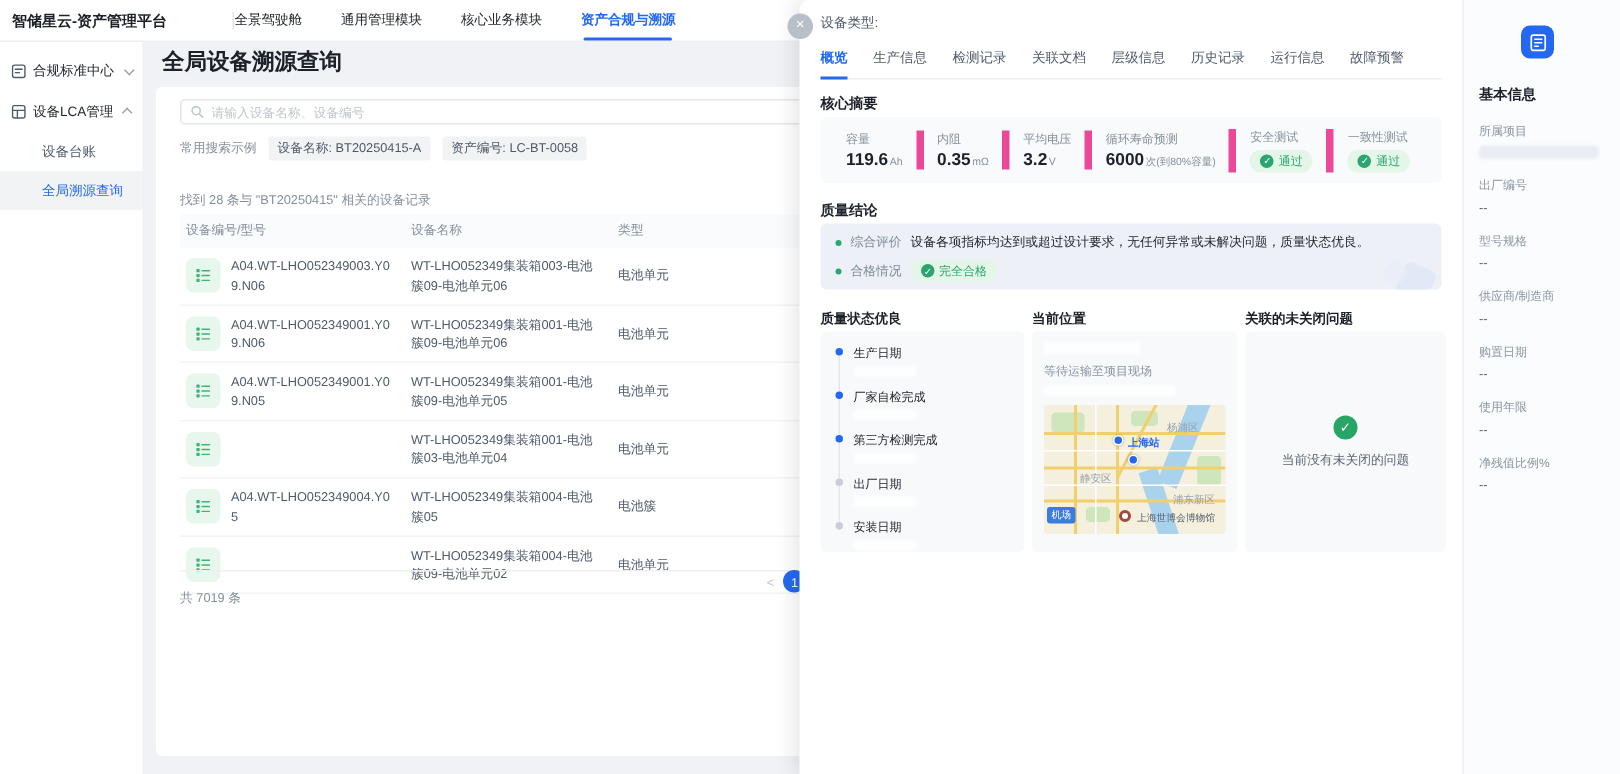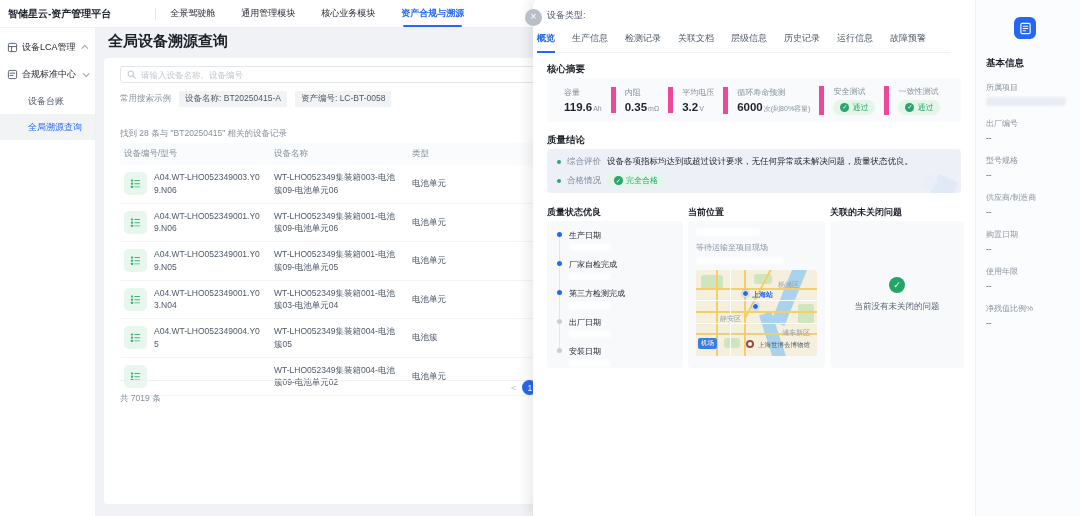--- a/index.html
+++ b/index.html
@@ -4,21 +4,21 @@
 <style>
   * { margin:0; padding:0; box-sizing:border-box; }
   body { background:#e8eaed; font-family:"Liberation Sans", sans-serif; }
   .screen { position:relative; width:1080px; height:516px; background:#f0f2f5; overflow:hidden; }
 
   
   .topbar { position:absolute; top:0; left:0; width:1080px; height:28px; background:#fff;
             border-bottom:1px solid #eef0f2; display:flex; align-items:center; z-index:2; }
   .brand { font-size:10px; font-weight:700; color:#1d2129; padding-left:8px; white-space:nowrap; }
   .nav-sep { width:1px; height:12px; background:#e5e6eb; margin-left:44px; }
-  .topnav { display:flex; gap:26px; margin-left:14px; height:100%; align-items:center; }
+  .topnav { display:flex; gap:26px; height:100%; align-items:center; }
   .nav-item { position:relative; font-size:9px; color:#1d2129; height:100%; display:flex; align-items:center; cursor:pointer; white-space:nowrap; }
   .nav-item.active { color:#2468f2; font-weight:700; }
   .nav-item.active::after { content:""; position:absolute; left:2px; right:2px; bottom:0; height:2px; background:#2468f2; border-radius:1px; }
 
   
   .sidebar { position:absolute; top:28px; left:0; width:96px; height:488px; background:#fff;
              border-right:1px solid #eef0f2; padding-top:6px; z-index:2; }
   .side-group { display:flex; align-items:center; height:27px; padding:0 7px; font-size:9px; color:#1d2129; cursor:pointer; gap:4px; }
   .side-group .glabel { flex:1; white-space:nowrap; overflow:hidden; }
   .chev { width:5px; height:5px; border-right:1px solid #9aa3ad; border-bottom:1px solid #9aa3ad; flex:0 0 auto; }
@@ -56,21 +56,21 @@
   .pg-prev { font-size:9px; color:#c0c6cf; cursor:pointer; }
   .pg-current { width:15px; height:15px; border-radius:50%; background:#2468f2; color:#fff; font-size:8.5px;
                 display:flex; align-items:center; justify-content:center; cursor:pointer; }
 
   
   .drawer { position:absolute; left:533px; top:0; width:547px; height:516px; background:#fff; z-index:10;
             border-top-left-radius:6px; box-shadow:-4px 0 12px rgba(29,33,41,.10); }
   .drawer-close { position:absolute; left:-8px; top:9px; width:17px; height:17px; border-radius:50%;
                   background:#b9bfc9; color:#fff; font-size:10px; line-height:16px; text-align:center; cursor:pointer; z-index:11; }
   .device-type { position:absolute; left:14px; top:9px; font-size:9px; color:#4e5969; }
-  .dtabs { position:absolute; left:4px; top:32px; width:414px; display:flex; gap:17px; border-bottom:1px solid #f0f0f2; }
+  .dtabs { position:absolute; left:14px; top:32px; width:414px; display:flex; gap:17px; border-bottom:1px solid #f0f0f2; }
   .dtab { font-size:9px; color:#4e5969; padding-bottom:7px; position:relative; cursor:pointer; white-space:nowrap; }
   .dtab.active { color:#2468f2; font-weight:700; }
   .dtab.active::after { content:""; position:absolute; left:0; right:0; bottom:-1px; height:2px; background:#2468f2; }
 
   .sec-title { position:absolute; left:14px; font-size:9.5px; font-weight:700; color:#1d2129; }
   .stats { position:absolute; left:14px; top:78px; width:414px; height:44px; background:#f8fafb; border-radius:4px;
            display:flex; align-items:center; padding:0 8px; }
   .stat { padding:0 9px; }
   .stat + .stat { border-left:5px solid #ec4899; }
   .stat-label { font-size:8px; color:#86909c; margin-bottom:3px; white-space:nowrap; }
@@ -154,32 +154,32 @@
         <span class="nav-item">通用管理模块</span>
         <span class="nav-item">核心业务模块</span>
         <span class="nav-item active">资产合规与溯源</span>
       </div>
   </div>
 
   <div class="sidebar">
     <div class="side-group">
       <svg class="side-icon" viewBox="0 0 12 12">
           <rect x="1.5" y="1.5" width="9" height="9" rx="1.5" fill="none" stroke="#4e5969"></rect>
+          <path d="M3.5 4.5h5M3.5 7h3" stroke="#4e5969" stroke-linecap="round"></path>
+        </svg>
+      <span class="glabel">合规标准中心</span>
+      <span class="chev down"></span>
+    </div>
+    <div class="side-group">
+      <svg class="side-icon" viewBox="0 0 12 12">
+          <rect x="1.5" y="1.5" width="9" height="9" rx="1.5" fill="none" stroke="#4e5969"></rect>
           <path d="M1.5 5h9M5 5v5.5" stroke="#4e5969"></path>
         </svg>
       <span class="glabel">设备LCA管理</span>
       <span class="chev up"></span>
-    </div>
-    <div class="side-group">
-      <svg class="side-icon" viewBox="0 0 12 12">
-          <rect x="1.5" y="1.5" width="9" height="9" rx="1.5" fill="none" stroke="#4e5969"></rect>
-          <path d="M3.5 4.5h5M3.5 7h3" stroke="#4e5969" stroke-linecap="round"></path>
-        </svg>
-      <span class="glabel">合规标准中心</span>
-      <span class="chev down"></span>
     </div>
     <div>
 
     <div class="side-child">设备台账</div>
         <div class="side-child active">全局溯源查询</div>
       </div>
   </div>
 
   <div class="page-title">全局设备溯源查询</div>
 
@@ -274,21 +274,20 @@
               <span class="row-icon">
                 <svg width="11" height="11" viewBox="0 0 12 12">
                   <rect x="1" y="1.5" width="2.4" height="2.4" rx="0.5" fill="#3eb575"></rect>
                   <rect x="4.6" y="2.2" width="6.4" height="1" rx="0.5" fill="#3eb575"></rect>
                   <rect x="1" y="5" width="2.4" height="2.4" rx="0.5" fill="#3eb575"></rect>
                   <rect x="4.6" y="5.7" width="6.4" height="1" rx="0.5" fill="#3eb575"></rect>
                   <rect x="1" y="8.5" width="2.4" height="2.4" rx="0.5" fill="#3eb575"></rect>
                   <rect x="4.6" y="9.2" width="6.4" height="1" rx="0.5" fill="#3eb575"></rect>
                 </svg>
               </span>
-              <span class="code-text">A04.WT-LHO052349001.Y03.N04</span>
             </div>
             <div class="tcell name-cell">WT-LHO052349集装箱001-电池簇03-电池单元04</div>
             <div class="tcell">电池单元</div>
             <div></div>
           </div>
 
           <div class="trow">
             <div class="tcell tcell-code">
               <span class="row-icon">
                 <svg width="11" height="11" viewBox="0 0 12 12">

